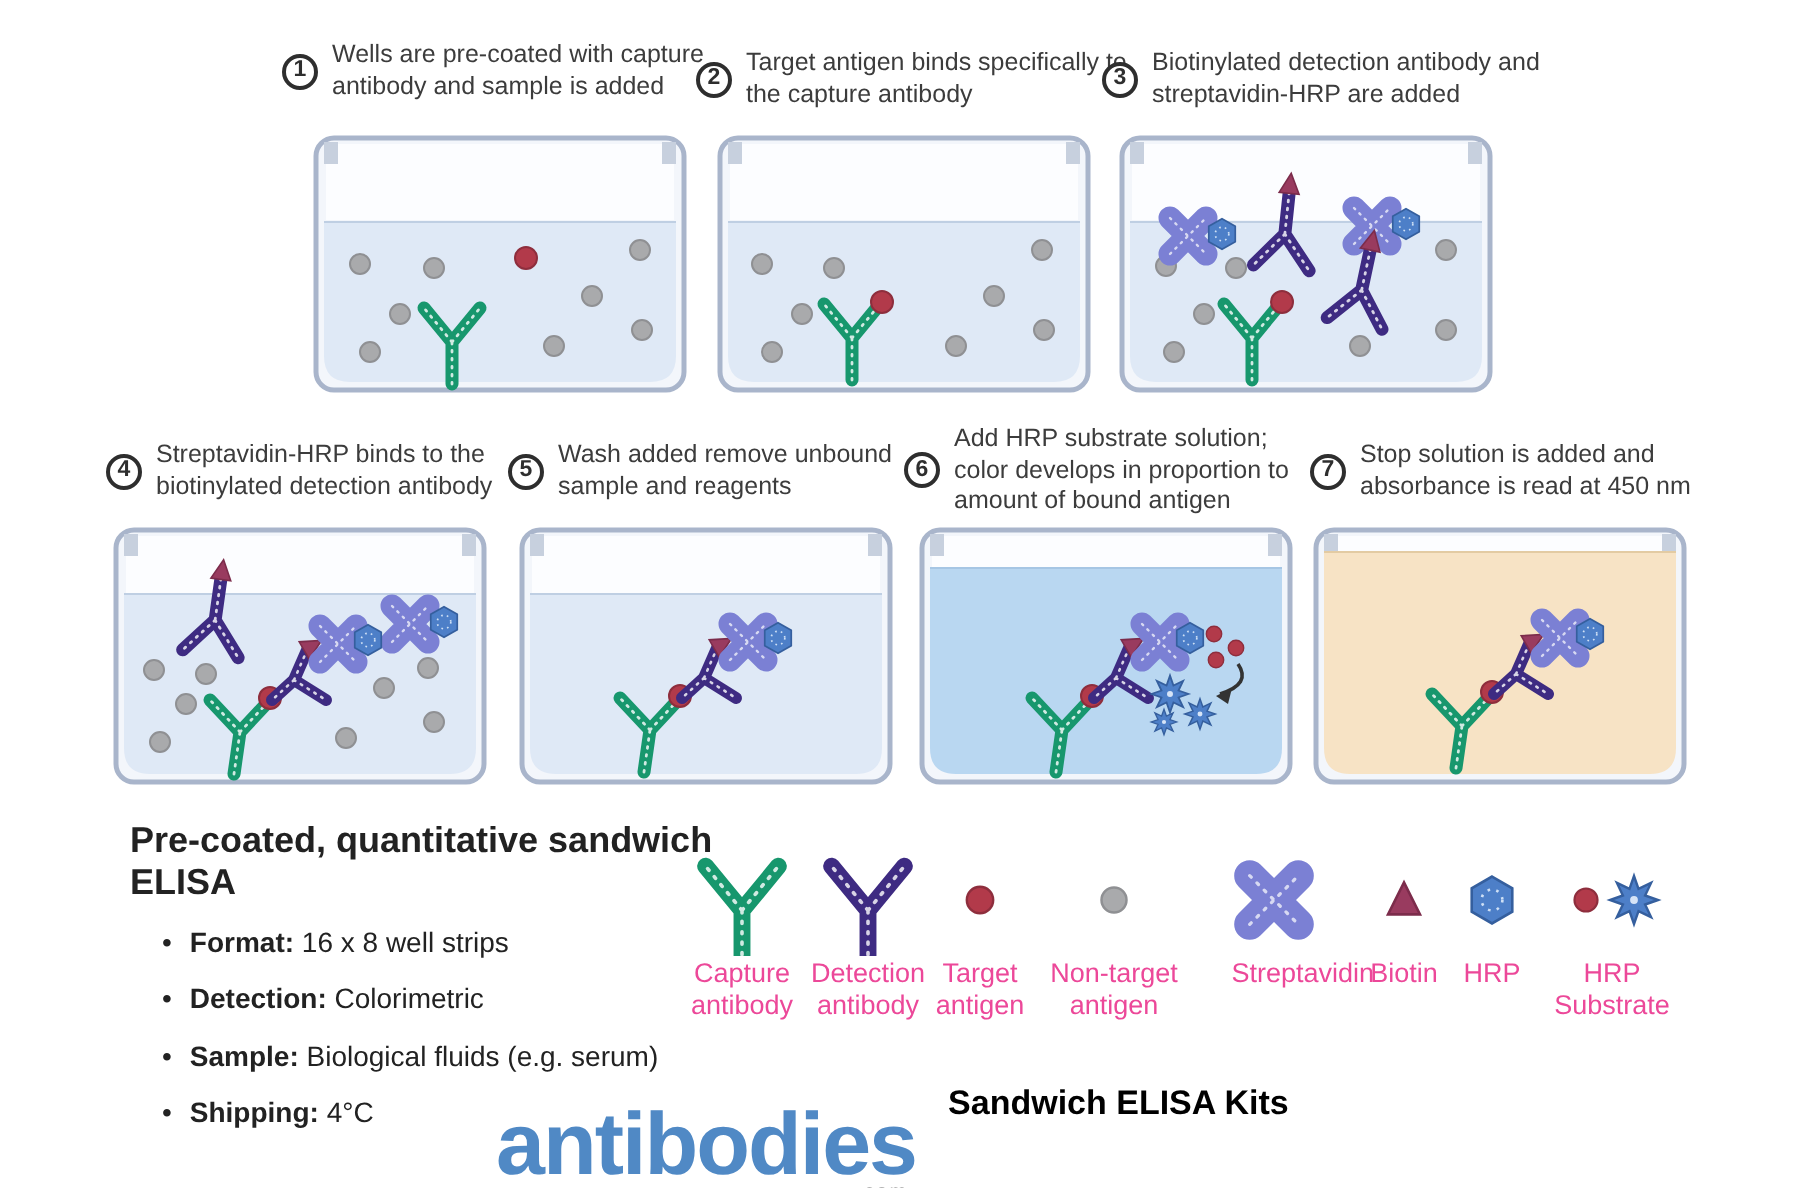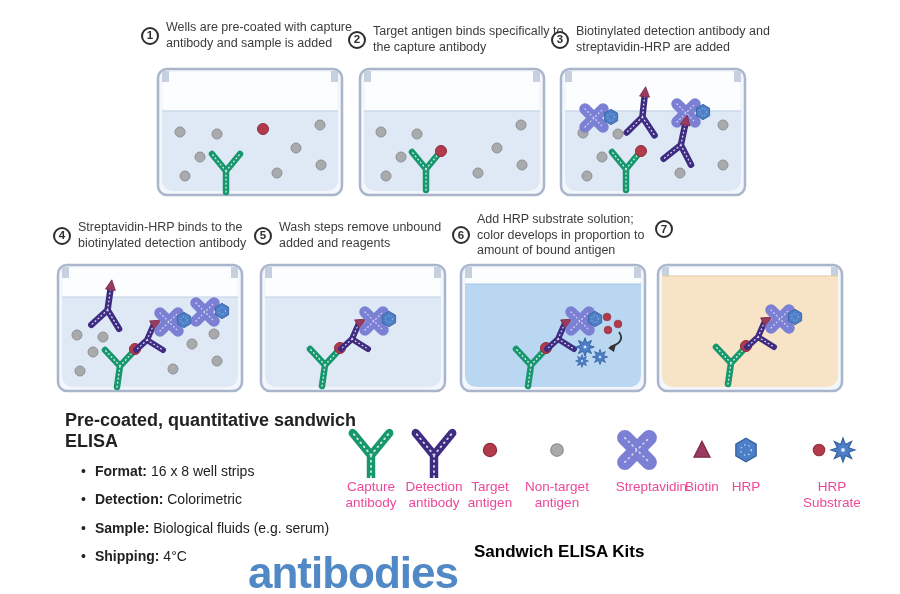--- a/index.html
+++ b/index.html
@@ -100,28 +100,29 @@
   <div class="step" style="left:551px;top:24px;width:222px;">
     <div class="circ">3</div>
     <div>Biotinylated detection antibody and streptavidin-HRP are added</div>
   </div>
   <div class="step" style="left:53px;top:220px;width:216px;">
     <div class="circ">4</div>
     <div>Streptavidin-HRP binds to the biotinylated detection antibody</div>
   </div>
   <div class="step" style="left:254px;top:220px;width:200px;">
     <div class="circ">5</div>
-    <div>Wash steps remove unbound added and reagents</div>
+    <div>Wash added remove unbound sample and reagents</div>
   </div>
   <div class="step" style="left:452px;top:212px;width:212px;">
     <div class="circ">6</div>
     <div>Add HRP substrate solution; color develops in proportion to amount of bound antigen</div>
   </div>
   <div class="step" style="left:655px;top:220px;width:205px;">
     <div class="circ">7</div>
+    <div>Stop solution is added and absorbance is read at 450 nm</div>
   </div>
 
   <svg class="well" style="left:155px;top:66px;" width="190" height="132" viewBox="0 0 190 132">
     <use href="#well-body"></use>
     <path class="liq" d="M7 45 H183 V112 Q183 125 170 125 H20 Q7 125 7 112 Z"></path>
     <line x1="7" y1="45" x2="183" y2="45" stroke="#bfcfe3" stroke-width="1"></line>
     <use href="#dot-gray" transform="translate(25,66)"></use>
       <use href="#dot-gray" transform="translate(62,68)"></use>
     <use href="#dot-gray" transform="translate(165,59)"></use>
       <use href="#dot-gray" transform="translate(45,91)"></use>
@@ -283,21 +284,21 @@
     <div class="legend-label">Biotin</div>
   </div>
   <div class="legend-item" style="left:746px;width:50px;">
     <div class="licon">
         <svg width="36" height="56" viewBox="-18 -28 36 56">
       <use href="#hrp" transform="scale(1.3)"></use>
         </svg>
       </div>
     <div class="legend-label">HRP</div>
   </div>
-  <div class="legend-item" style="left:832px;width:84px;">
+  <div class="legend-item" style="left:806px;width:84px;">
     <div class="licon">
         <svg width="64" height="56" viewBox="-32 -28 64 56">
       <use href="#dot-red" transform="translate(-13,0) scale(1.05)"></use>
       <use href="#star" transform="translate(11,0) scale(1.5)"></use>
         </svg>
       </div>
     <div class="legend-label">HRP Substrate</div>
   </div>
 
   <div class="footer">

